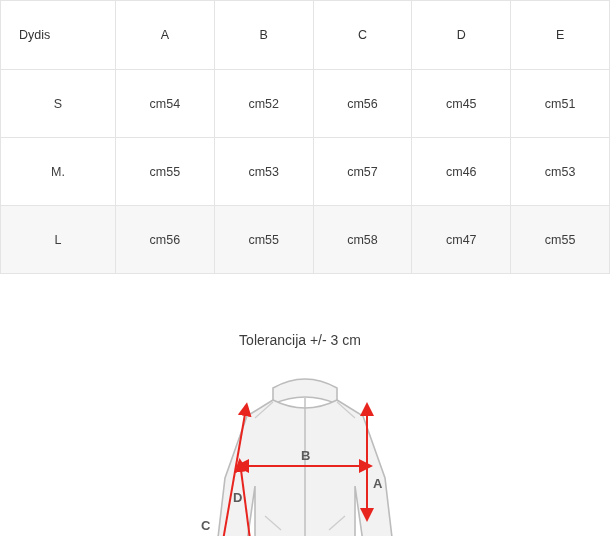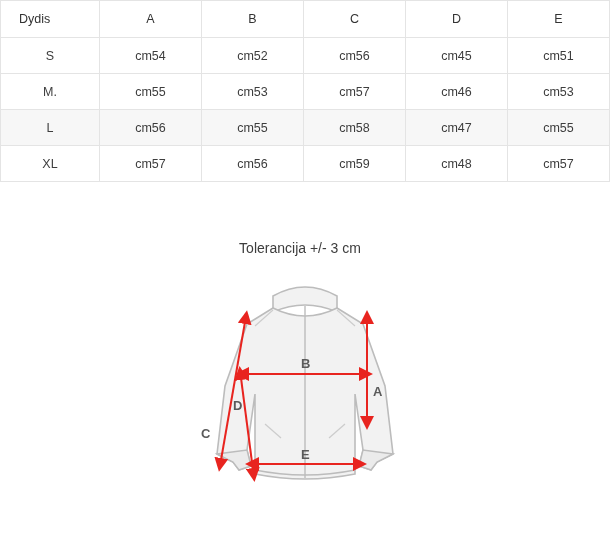--- a/index.html
+++ b/index.html
@@ -19,21 +19,21 @@
     border-collapse: collapse;
     table-layout: fixed;
   }
   .size-table th,
   .size-table td {
     border: 1px solid #e4e4e4;
     font-weight: normal;
     font-size: 12.5px;
     color: #3d3d3d;
     height: 35px;
-    padding: 0;
+    padding: 16px;
     text-align: center;
     vertical-align: middle;
   }
   .size-table thead th {
     height: 36px;
     font-size: 12.5px;
     color: #333333;
   }
   .size-table thead th.first-col {
     text-align: left;
@@ -115,28 +115,20 @@
       <td>cm53</td>
     </tr>
     <tr class="alt">
       <td class="first-col">L</td>
       <td>cm56</td>
       <td>cm55</td>
       <td>cm58</td>
       <td>cm47</td>
       <td>cm55</td>
     </tr>
-    <tr>
-      <td class="first-col">XL</td>
-      <td>cm57</td>
-      <td>cm56</td>
-      <td>cm59</td>
-      <td>cm48</td>
-      <td>cm57</td>
-    </tr>
   </tbody>
 </table>
 
 <div class="diagram-wrap">
   <div class="tolerance">Tolerancija +/- 3 cm</div>
 
   <svg class="jacket-svg" width="300" height="250" viewBox="0 0 300 250">
     <g>
 
       <path d="M118 22 Q150 4 182 22 L182 38 Q150 24 118 38 Z" fill="#f2f2f2" stroke="#bcbcbc" stroke-width="1.6"></path>

